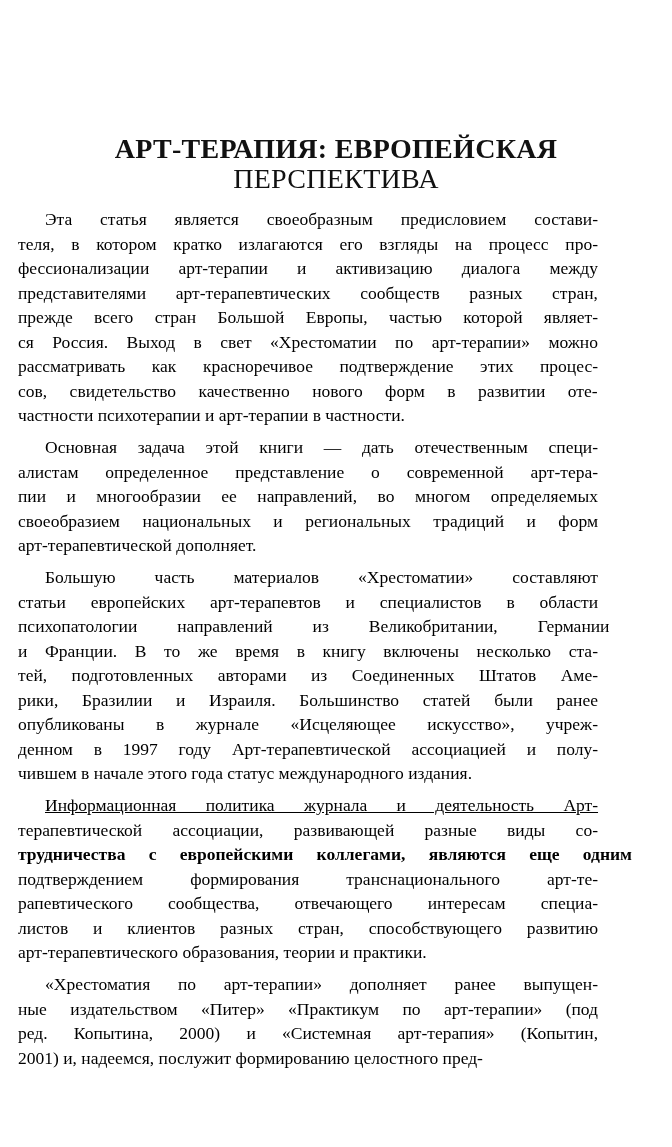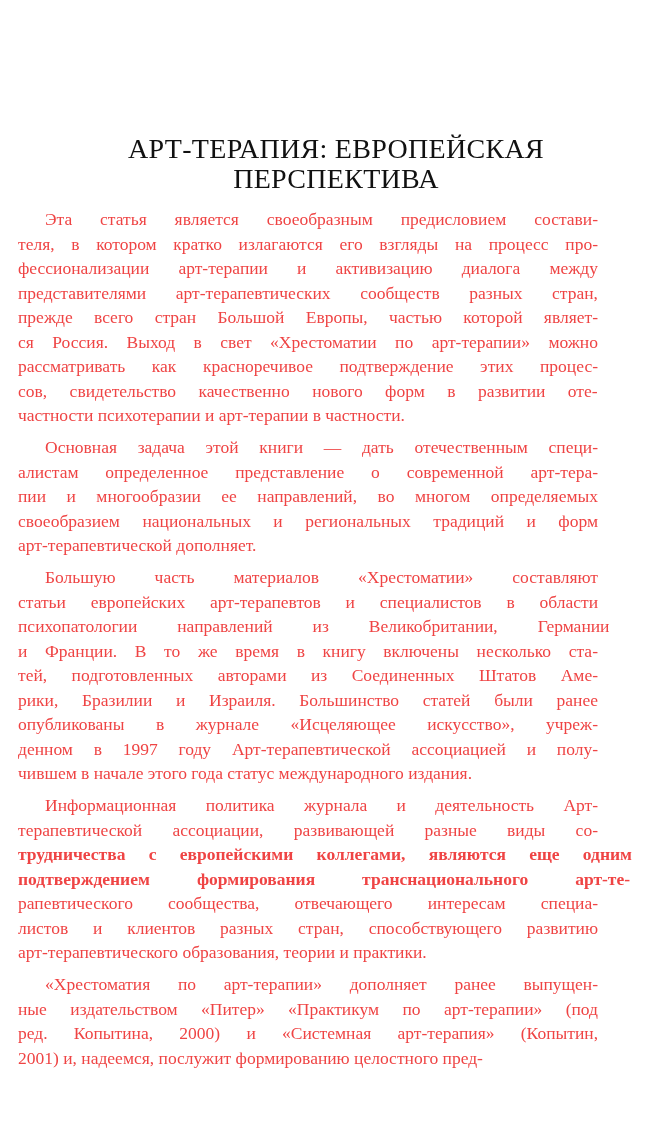--- a/index.html
+++ b/index.html
@@ -3,27 +3,27 @@
 <meta charset="utf-8">
 <style>
   html, body { margin: 0; padding: 0; background: #ffffff; }
   body { width: 672px; height: 1147px; position: relative; overflow: hidden; }
   .page { position: absolute; left: 0; top: 0; width: 672px; height: 1147px; background: #ffffff; }
   .title {
     position: absolute; left: 0; width: 672px; text-align: center;
     font-family: "Liberation Serif", serif; font-size: 28px; color: #111;
     letter-spacing: 0.3px; white-space: nowrap;
   }
-  .title.l1 { top: 133px; }
+  .title.l1 { top: 133px; font-weight: bold; }
   .title.l2 { top: 163px; }
   .body { position: absolute; left: 18px; top: 207px; width: 580px; }
   .para { margin-bottom: 7.5px; }
   .line {
     display: block; height: 24.5px; line-height: 24.5px;
-    font-family: "Liberation Serif", serif; font-size: 17.5px; color: #ef4444;
+    font-family: "Liberation Serif", serif; font-size: 17.5px; color: #000000;
     text-align: justify; text-align-last: justify; white-space: nowrap; overflow: visible;
     transform-origin: left center;
   }
   .line.first { padding-left: 27px; }
   .line.last { text-align-last: left; }
 </style>
 </head>
 <body>
 
 <div class="page">
@@ -54,24 +54,24 @@
         <div class="line" style="word-spacing: 20.43px; text-align: left; text-align-last: left;">статьи европейских арт-терапевтов и специалистов в области</div>
         <div class="line" style="word-spacing: 35.52px; text-align: left; text-align-last: left;">психопатологии направлений из Великобритании, Германии</div>
         <div class="line" style="word-spacing: 13.25px; text-align: left; text-align-last: left;">и Франции. В то же время в книгу включены несколько ста-</div>
         <div class="line" style="word-spacing: 20.08px; text-align: left; text-align-last: left;">тей, подготовленных авторами из Соединенных Штатов Аме-</div>
         <div class="line" style="word-spacing: 19.29px; text-align: left; text-align-last: left;">рики, Бразилии и Израиля. Большинство статей были ранее</div>
         <div class="line" style="word-spacing: 27.1px; text-align: left; text-align-last: left;">опубликованы в журнале «Исцеляющее искусство», учреж-</div>
         <div class="line" style="word-spacing: 16.4px; text-align: left; text-align-last: left;">денном в 1997 году Арт-терапевтической ассоциацией и полу-</div>
         <div class="line last">чившем в начале этого года статус международного издания.</div>
       </div>
       <div class="para">
-        <div class="line first" style="word-spacing: 24.93px; text-align: left; text-align-last: left;">Информационная политика журнала и деятельность Арт-</div>
+        <div class="line first" style="word-spacing: 24.93px; text-align: left; text-align-last: left; text-decoration: underline;">Информационная политика журнала и деятельность Арт-</div>
         <div class="line" style="word-spacing: 25.88px; text-align: left; text-align-last: left;">терапевтической ассоциации, развивающей разные виды со-</div>
         <div class="line" style="word-spacing: 18.92px; text-align: left; text-align-last: left; font-weight: bold;">трудничества с европейскими коллегами, являются еще одним</div>
-        <div class="line" style="word-spacing: 42.62px; text-align: left; text-align-last: left; font-weight: bold;">подтверждением формирования транснационального арт-те-</div>
+        <div class="line" style="word-spacing: 42.62px; text-align: left; text-align-last: left;">подтверждением формирования транснационального арт-те-</div>
         <div class="line" style="word-spacing: 30.75px; text-align: left; text-align-last: left;">рапевтического сообщества, отвечающего интересам специа-</div>
         <div class="line" style="word-spacing: 20.37px; text-align: left; text-align-last: left;">листов и клиентов разных стран, способствующего развитию</div>
         <div class="line last">арт-терапевтического образования, теории и практики.</div>
       </div>
       <div class="para">
         <div class="line first" style="word-spacing: 23.27px; text-align: left; text-align-last: left;">«Хрестоматия по арт-терапии» дополняет ранее выпущен-</div>
         <div class="line" style="word-spacing: 19px; text-align: right; text-align-last: left;">ные издательством «Питер» «Практикум по арт-терапии» (под</div>
         <div class="line" style="word-spacing: 21.89px; text-align: left; text-align-last: left;">ред. Копытина, 2000) и «Системная арт-терапия» (Копытин,</div>
         <div class="line last">2001) и, надеемся, послужит формированию целостного пред-</div>
       </div>

